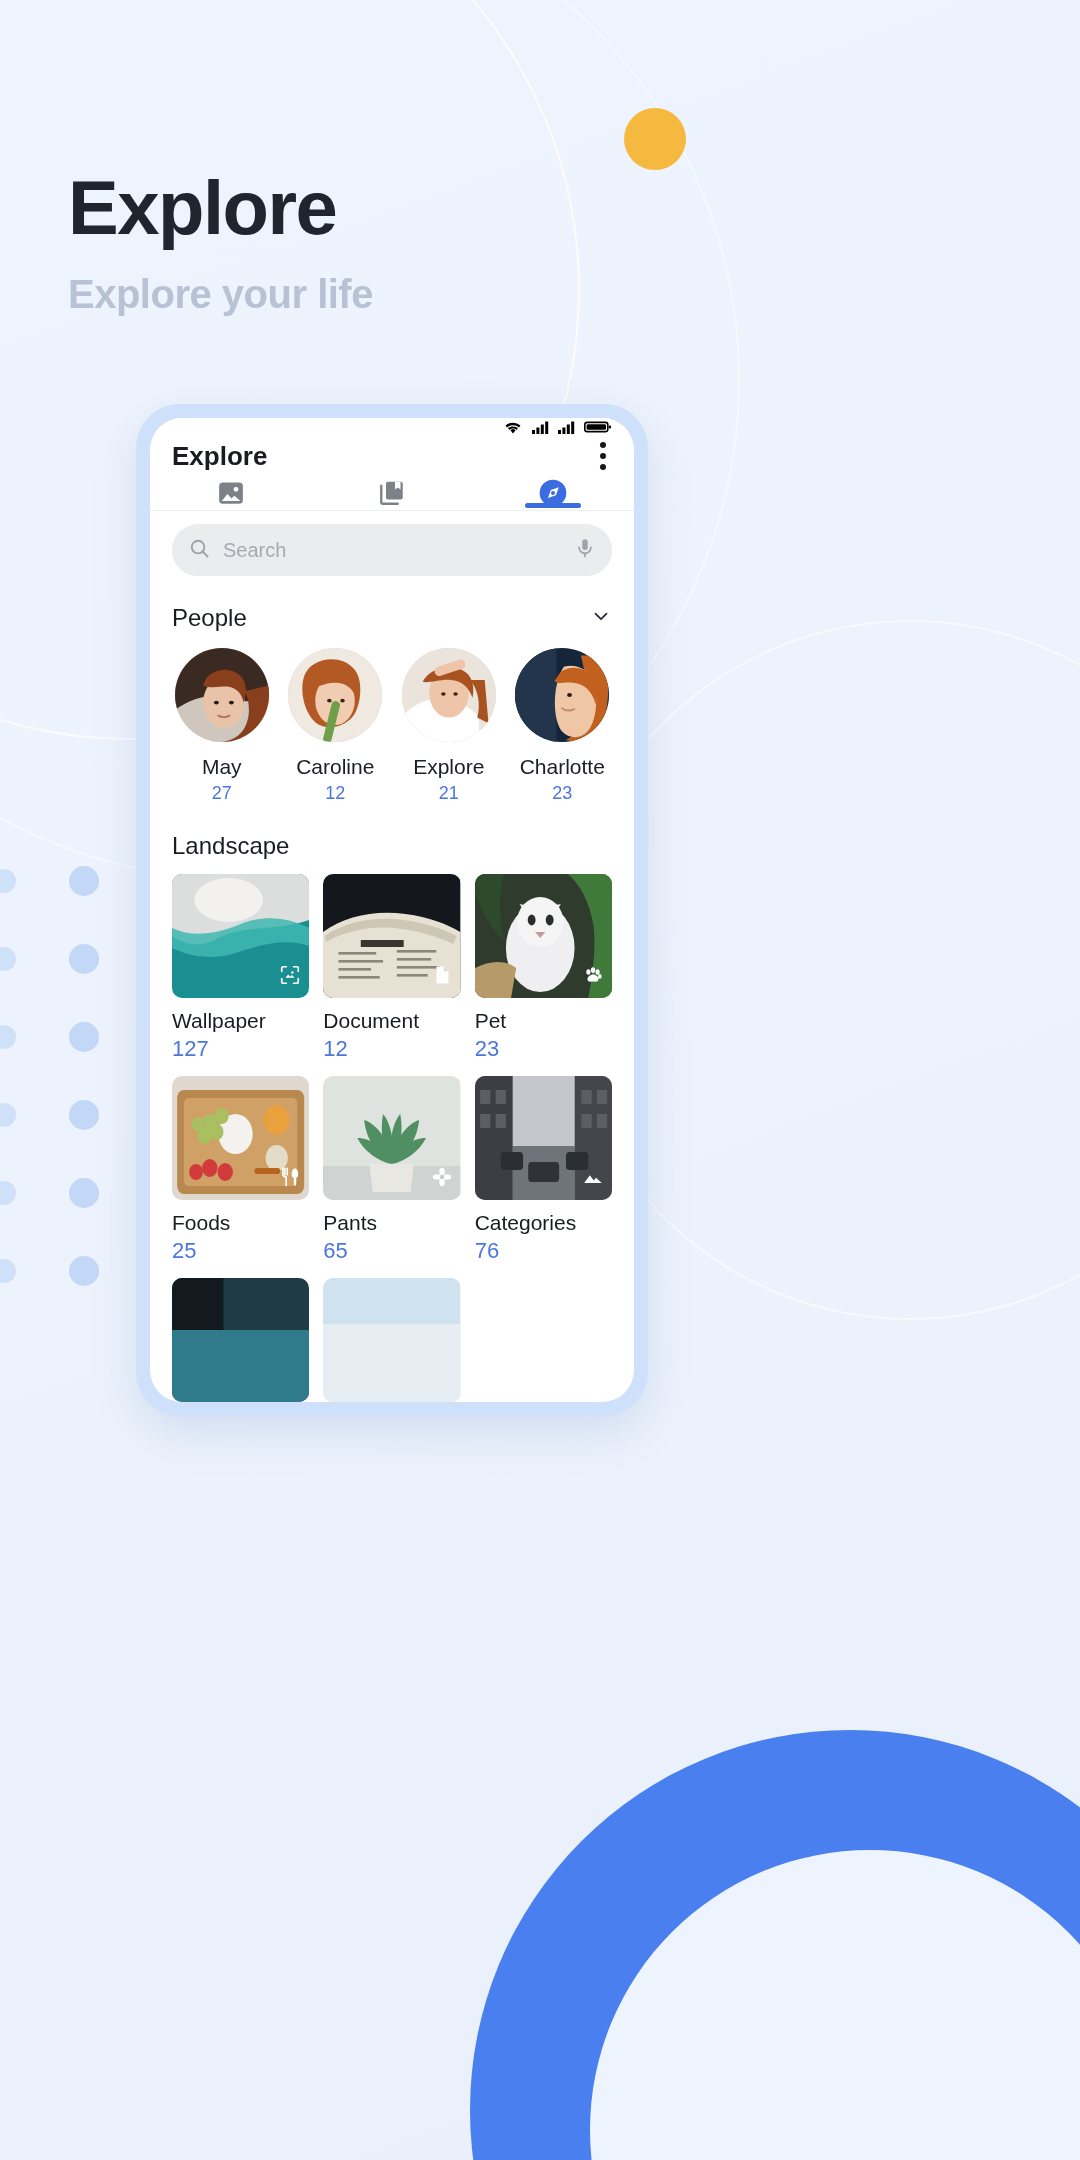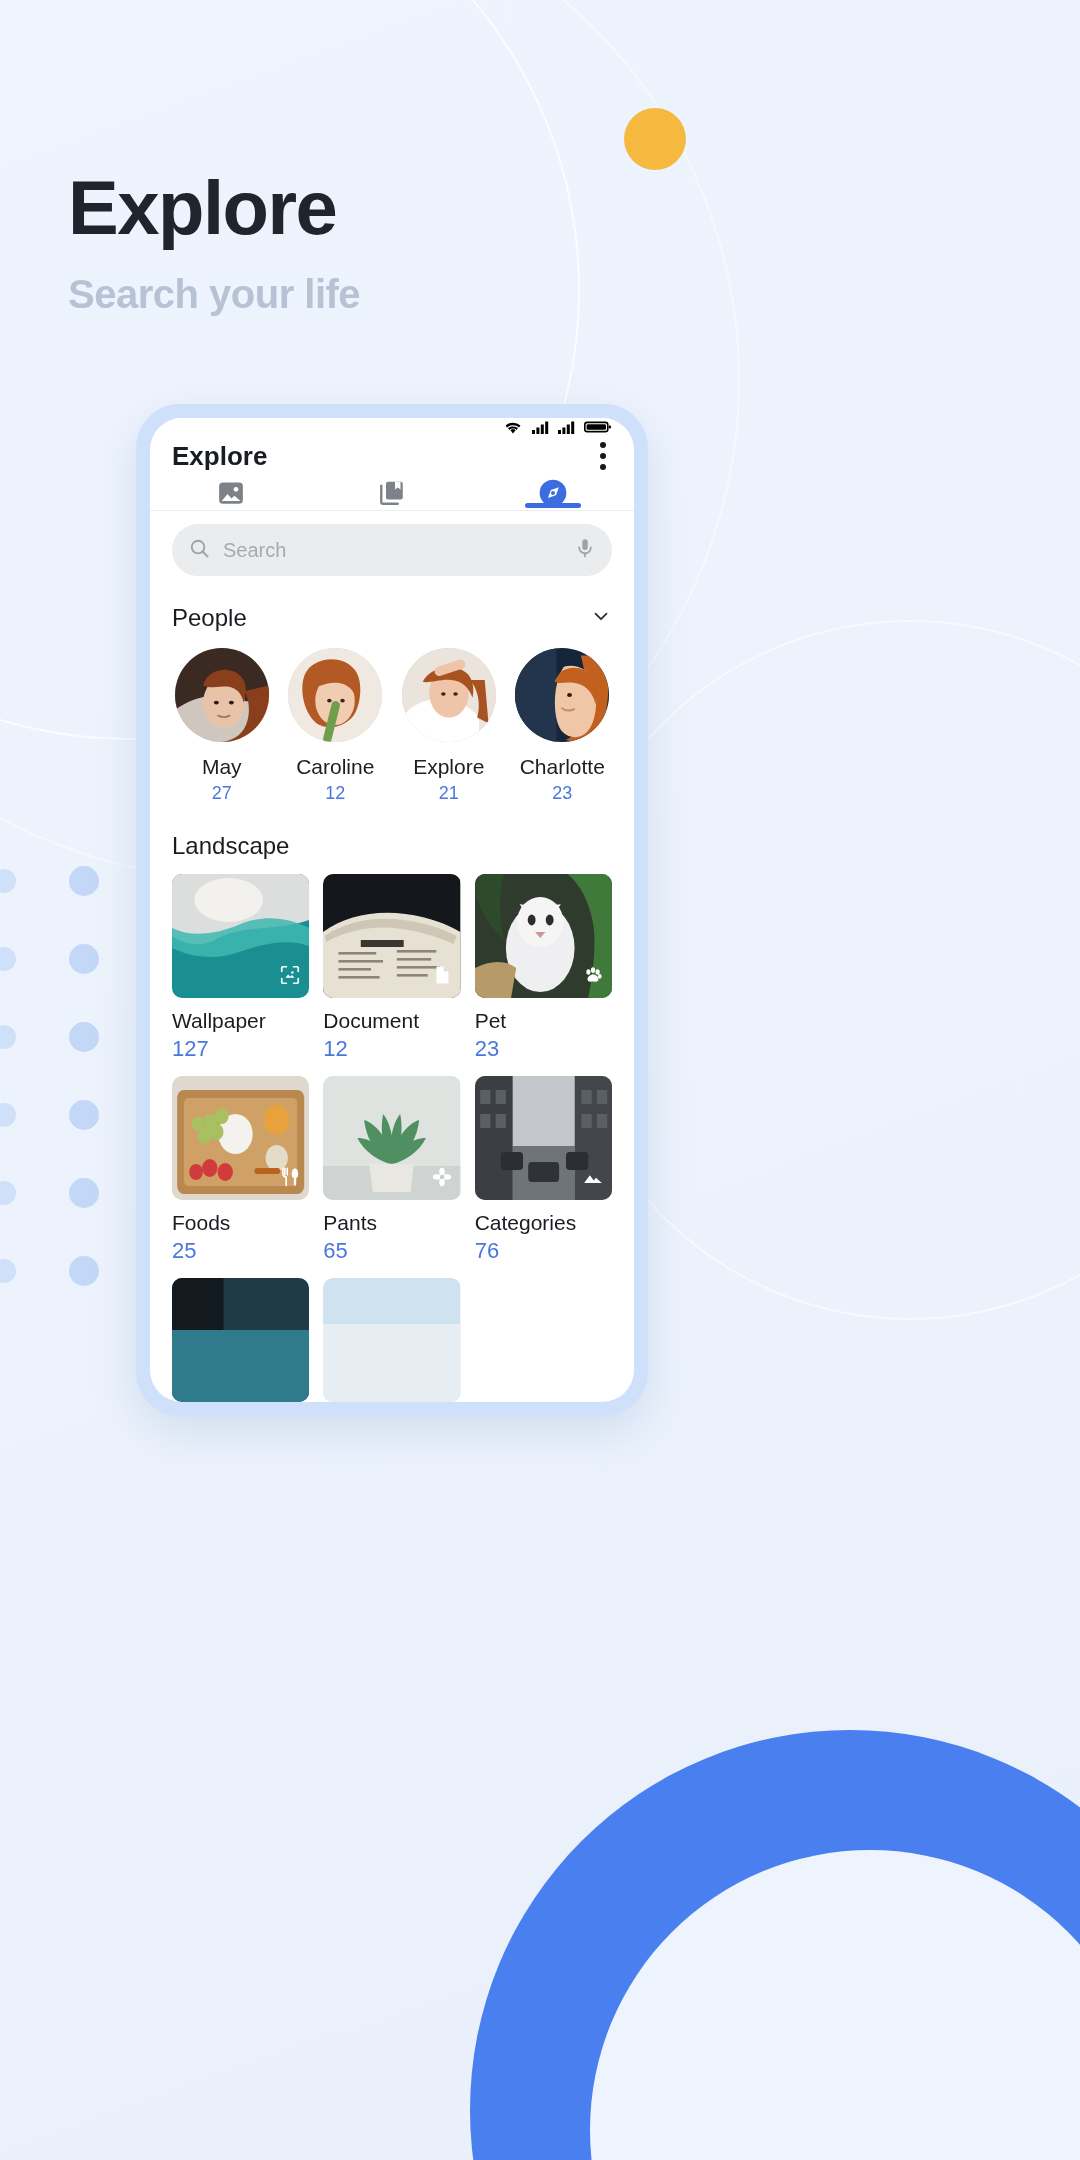--- a/index.html
+++ b/index.html
@@ -232,21 +232,21 @@
       <i></i>
       <i class="sm"></i>
   </div>
 
   <div class="orange-dot"></div>
   <div class="blue-blob"></div>
   <div class="blue-blob-inner"></div>
 
   <div class="hero">
     <div class="hero-title">Explore</div>
-    <div class="hero-sub">Search your life</div>
+    <div class="hero-sub">Explore your life</div>
   </div>
 
   <div class="phone">
     <div class="screen">
 
       <div class="statusbar">
         <span>
           <svg width="20" height="16" viewBox="0 0 20 16">
               <path d="M10 14.5l2.6-3.3a4 4 0 0 0-5.2 0L10 14.5z" fill="#000"></path>
               <path d="M10 6.2c2.3 0 4.4.8 6 2.2l1.5-1.9A12 12 0 0 0 10 3.7 12 12 0 0 0 2.5 6.5L4 8.4a9.4 9.4 0 0 1 6-2.2z" fill="#000"></path>

